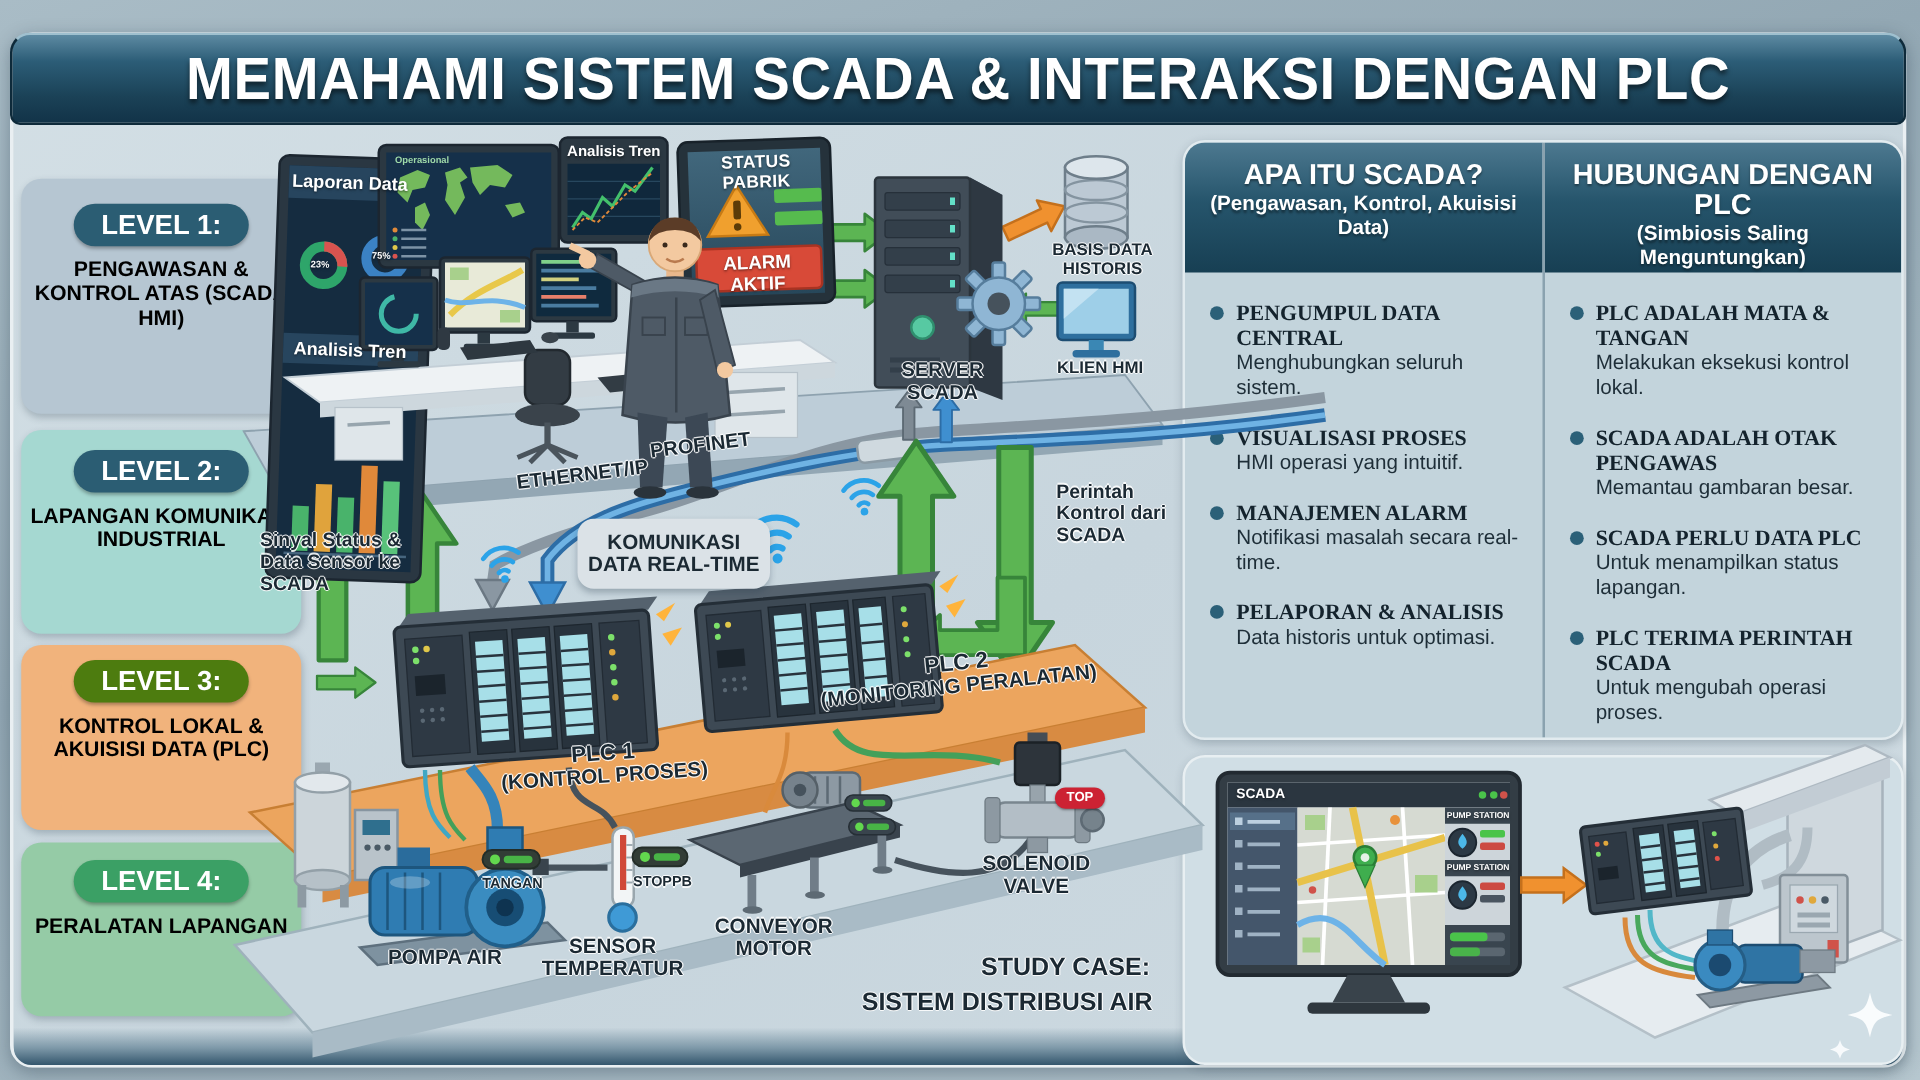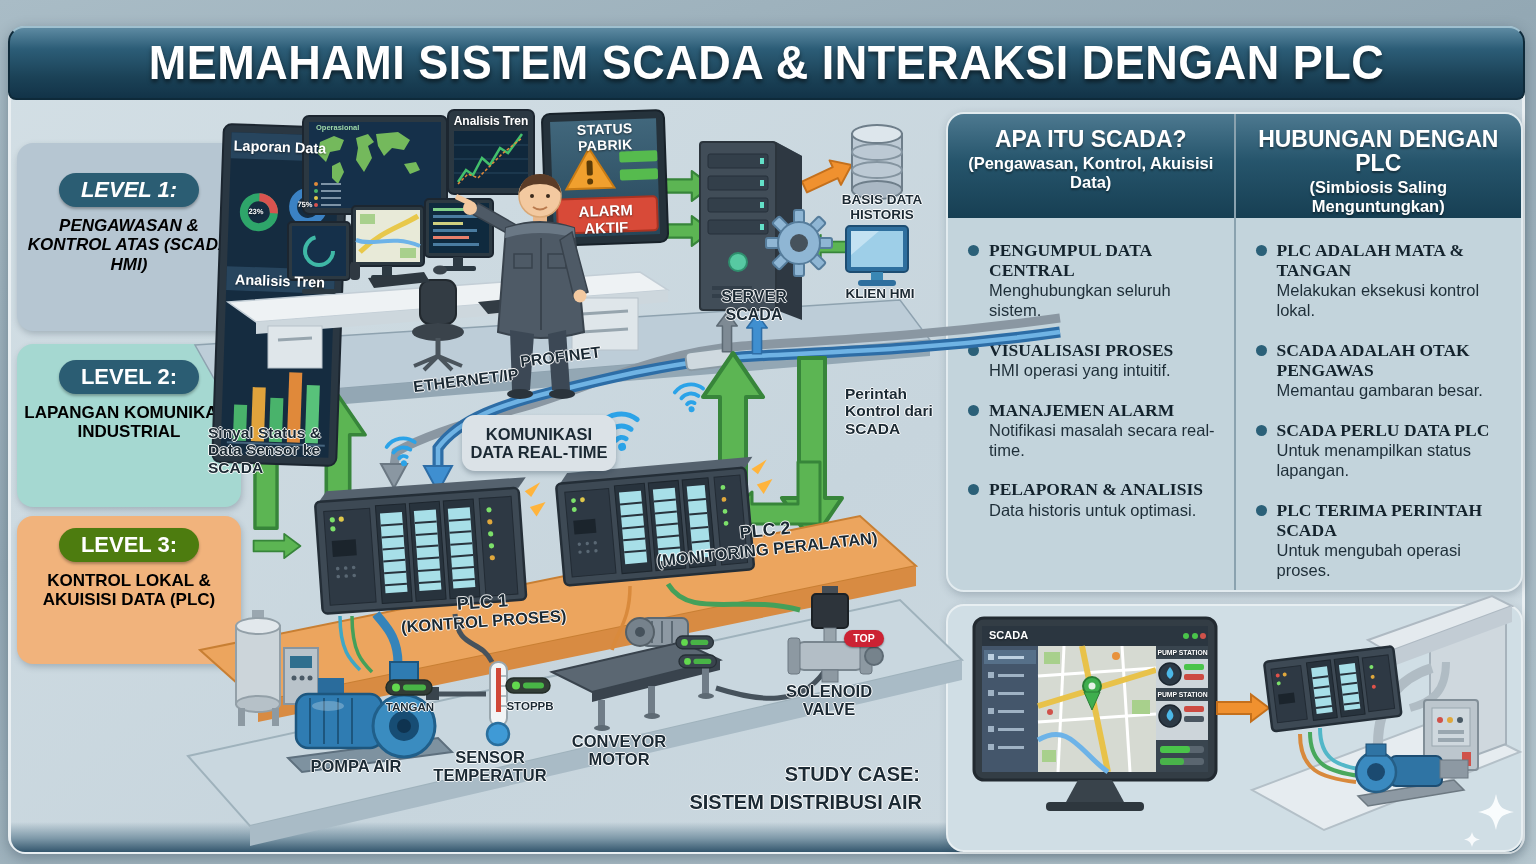--- a/index.html
+++ b/index.html
@@ -58,31 +58,35 @@
 <body>
 
 <div class="stage">
   <div class="frame"></div>
   <div class="frame-bottom"></div>
 
   <div class="title-bar">
     <div class="t">MEMAHAMI SISTEM SCADA &amp; INTERAKSI DENGAN PLC</div>
   </div>
 
-  <div class="level-box" style="top:143px;height:188px;background:#b6c6d2;padding-top:30px;box-sizing:border-box;font-style:italic;">
+  <div class="level-box" style="top:143px;height:188px;background:#b6c6d2;padding-top:20px;box-sizing:border-box;">
     <span class="pill" style="background:#2b5d73;">LEVEL 1:</span>
     <div class="level-label">PENGAWASAN &amp; KONTROL ATAS (SCADA HMI)</div>
   </div>
   <div class="level-box" style="top:344px;height:163px;background:#a5d8d1;padding-top:16px;box-sizing:border-box;">
     <span class="pill" style="background:#2b5d73;">LEVEL 2:</span>
     <div class="level-label">LAPANGAN KOMUNIKASI INDUSTRIAL</div>
   </div>
   <div class="level-box" style="top:516px;height:148px;background:#f1b37c;padding-top:12px;box-sizing:border-box;">
     <span class="pill" style="background:#4d7c0f;">LEVEL 3:</span>
     <div class="level-label">KONTROL LOKAL &amp; AKUISISI DATA (PLC)</div>
+  </div>
+  <div class="level-box" style="top:674px;height:139px;background:#95cba6;padding-top:14px;box-sizing:border-box;">
+    <span class="pill" style="background:#3ba065;">LEVEL 4:</span>
+    <div class="level-label">PERALATAN LAPANGAN</div>
   </div>
 
   <div class="info-panel">
     <div class="info-col">
       <div class="info-head">
         <div class="ht">APA ITU SCADA?</div>
         <div class="hs">(Pengawasan, Kontrol, Akuisisi Data)</div>
       </div>
       <div class="info-body">
         <div class="bullet">

